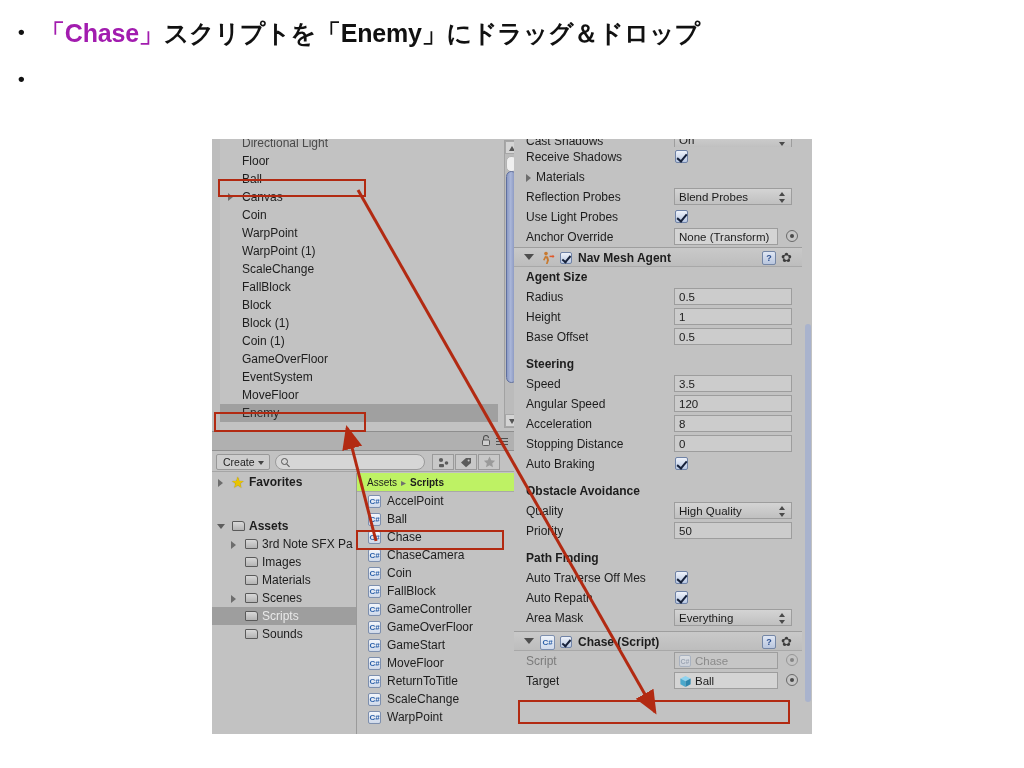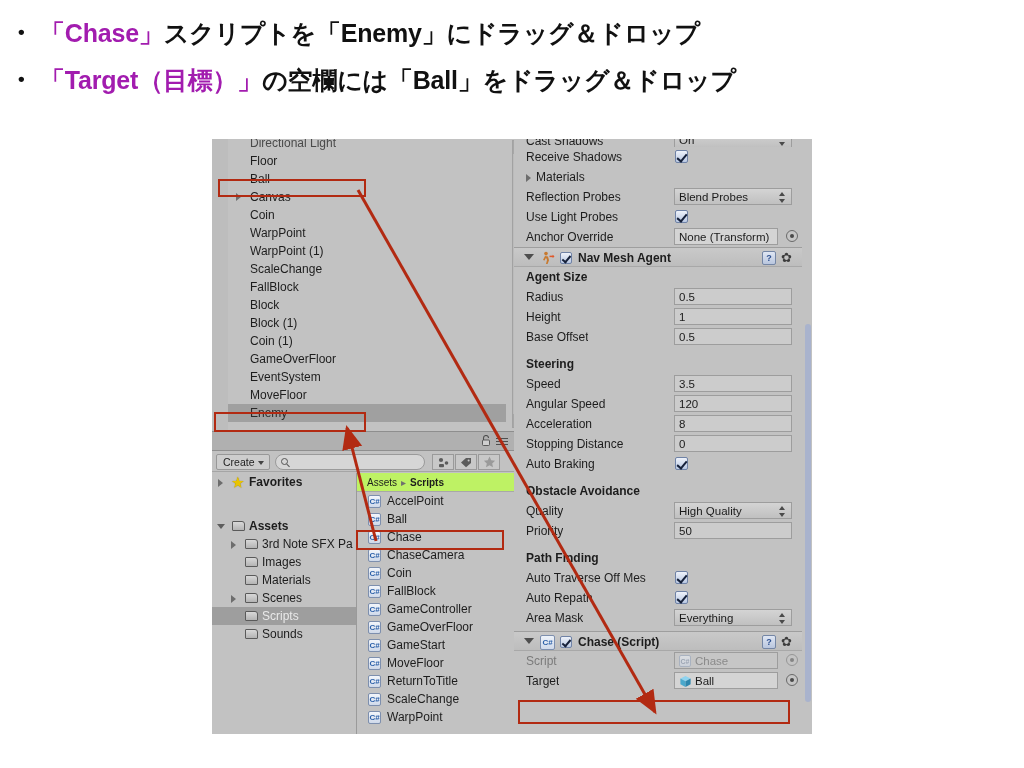--- a/index.html
+++ b/index.html
@@ -34,21 +34,21 @@
     background:#bdbdbd;
     overflow:hidden;
     font-size:11.5px;
     color:#1d1d1d;
   }
 
   
   .left-col { position:absolute; left:0; top:0; width:302px; height:595px; }
 
   .hier {
-    position:absolute; left:16px; top:0; width:302px; height:292px;
+    position:absolute; left:8px; top:0; width:302px; height:292px;
     background:#c2c2c2;
     border-right:1px solid #9a9a9a;
     overflow:hidden;
   }
   .hier-inner { position:absolute; left:0; top:0; width:278px; }
   .h-row {
     height:18px; line-height:18px; padding-left:22px;
     font-size:12px; color:#1d1d1d; white-space:nowrap;
     position:relative;
   }
@@ -250,23 +250,20 @@
 
   <div class="bullets">
     <div class="bullet-row">
       <span class="bullet-dot">•</span>
       <span class="bullet-text">
         <span class="hl">「Chase」</span><span>スクリプトを「Enemy」にドラッグ＆ドロップ</span>
       </span>
     </div>
     <div class="bullet-row">
       <span class="bullet-dot">•</span>
-      <span class="bullet-text">
-        <span class="hl">「Target（目標）」</span><span>の空欄には「Ball」をドラッグ＆ドロップ</span>
-      </span>
     </div>
   </div>
 
   <div class="unity">
 
     <div class="left-col">
 
       <div class="hier">
         <div class="hier-inner">
           <div class="h-row clipped" style="height:13px;line-height:9px;overflow:hidden;">

